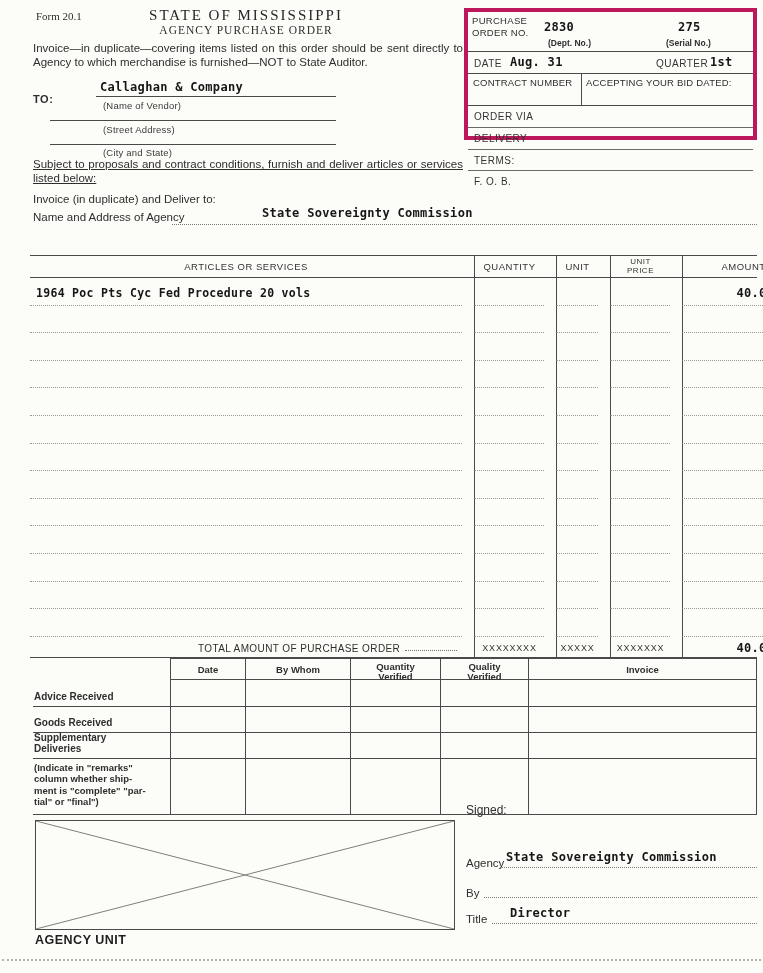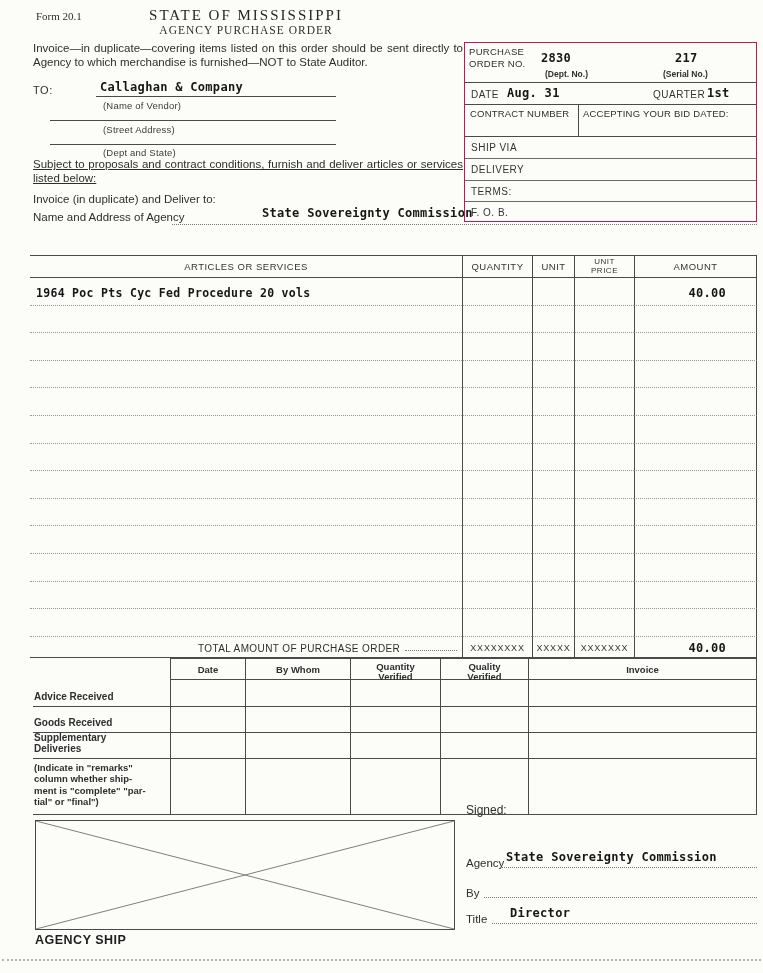--- a/index.html
+++ b/index.html
@@ -19,36 +19,36 @@
   .small-lbl { font-size:9.5px; color:#3a3a3a; letter-spacing:.2px; }
   .cap-lbl { font-size:10px; letter-spacing:.5px; color:#333; }
   .solid-line { border-bottom:1px solid #4a4a4a; }
   .dot-line { border-bottom:1px dotted #767672; }
 
   
   .form-number { left:36px; top:10px; font-size:11px; }
   .form-title { left:30px; top:7px; width:432px; text-align:center; font-size:15px; letter-spacing:2px; color:#262626; }
   .form-subtitle { left:30px; top:24px; width:432px; text-align:center; font-size:11.5px; letter-spacing:1px; }
   .instructions { left:33px; top:42px; width:430px; font-size:11.5px; line-height:1.18; text-align:justify; }
-  .to-label { left:33px; top:84px; font-size:11px; letter-spacing:.6px; }
+  .to-label { left:33px; top:93px; font-size:11px; letter-spacing:.6px;font-weight:bold; }
   .vendor-value { left:100px; top:80px; }
   .vline1 { left:96px; top:81px; width:240px; height:16px; }
   .vendor-lbl { left:103px; top:100px; }
   .vline2 { left:50px; top:105px; width:286px; height:16px; }
   .street-lbl { left:103px; top:124px; }
   .vline3 { left:50px; top:129px; width:286px; height:16px; }
   .city-lbl { left:103px; top:147px; }
   .subject-text { left:33px; top:158px; width:430px; font-size:11.5px; line-height:1.2; text-align:justify;text-decoration:underline; }
   .invoice-deliver { left:33px; top:193px; font-size:11.5px; }
   .agency-lbl { left:33px; top:211px; font-size:11.5px; }
   .agency-dots { left:172px; top:209px; width:585px; height:16px; }
   .agency-value { left:262px; top:206px; }
 
   
-  .order-box { left:464px; top:8px; width:293px; height:180px; border:1px solid #be185d;margin-top:34px; }
+  .order-box { left:464px; top:8px; width:293px; height:132px; border:4px solid #be185d; }
   .ob-row { position:relative; }
   .ob-po { height:40px; border-bottom:1px solid #4a4a4a; }
   .ob-po-label { position:absolute; left:4px; top:3px; font-size:9.5px; letter-spacing:.3px; line-height:1.25; }
   .ob-dept-no { position:absolute; left:76px; top:8px; }
   .ob-dept-lbl { position:absolute; left:80px; top:26px; font-size:8.5px; font-weight:bold; }
   .ob-serial-no { position:absolute; left:210px; top:8px; }
   .ob-serial-lbl { position:absolute; left:198px; top:26px; font-size:8.5px; font-weight:bold; }
   .ob-date { height:22px; border-bottom:1px solid #4a4a4a; }
   .ob-date-lbl { position:absolute; left:6px; top:6px; }
   .ob-date-val { position:absolute; left:42px; top:3px; }
@@ -58,21 +58,21 @@
   .ob-contract-left { width:114px; border-right:1px solid #4a4a4a; padding:3px 0 0 5px; font-size:9.5px; letter-spacing:.2px; }
   .ob-contract-right { flex:1; padding:3px 0 0 4px; font-size:9.5px; letter-spacing:.2px; }
   .ob-ship, .ob-delivery, .ob-terms, .ob-fob { padding:5px 0 0 6px; }
   .ob-ship { height:22px; border-bottom:1px solid #6a6a6a; }
   .ob-delivery { height:22px; border-bottom:1px solid #6a6a6a; }
   .ob-terms { height:21px; border-bottom:1px solid #6a6a6a; }
   .ob-fob { height:21px; }
 
   
   .items-table { left:30px; top:255px; width:727px; border-top:1px solid #4a4a4a; }
-  .it-row { display:flex; }
+  .it-row { display:flex;gap:12px; }
   .ic { flex:none; }
   .ic.art { width:432px; }
   .ic.qty { width:70px; border-left:1px solid #4a4a4a; }
   .ic.unit { width:42px; border-left:1px solid #4a4a4a;text-align:center; }
   .ic.price { width:60px; border-left:1px solid #4a4a4a; }
   .ic.amt { width:123px; border-left:1px solid #4a4a4a; border-right:1px solid #4a4a4a; }
   .it-head { height:22px; border-bottom:1px solid #4a4a4a; }
   .it-head .ic { font-size:9.5px; letter-spacing:.5px; text-align:center; padding-top:5px; color:#333; }
   .it-head .ic.price { font-size:8px; line-height:1.1; padding-top:2px; }
   .it-body-row { height:27.6px; }
@@ -131,48 +131,48 @@
   <div class="abs instructions">Invoice—in duplicate—covering items listed on this order should be sent directly to Agency to which merchandise is furnished—NOT to State Auditor.</div>
   <div class="abs form-subtitle serif">AGENCY PURCHASE ORDER</div>
 
   <div class="abs to-label">TO:</div>
   <div class="abs vline1 solid-line"></div>
   <div class="abs vendor-value typed">Callaghan &amp; Company</div>
   <div class="abs vendor-lbl small-lbl">(Name of Vendor)</div>
   <div class="abs vline2 solid-line"></div>
   <div class="abs street-lbl small-lbl">(Street Address)</div>
   <div class="abs vline3 solid-line"></div>
-  <div class="abs city-lbl small-lbl">(Dept and State)</div>
+  <div class="abs city-lbl small-lbl">(City and State)</div>
 
   <div class="abs subject-text">Subject to proposals and contract conditions, furnish and deliver articles or services listed below:</div>
   <div class="abs invoice-deliver">Invoice (in duplicate) and Deliver to:</div>
   <div class="abs agency-lbl">Name and Address of Agency</div>
   <div class="abs agency-dots dot-line"></div>
   <div class="abs agency-value typed">State Sovereignty Commission</div>
 
   <div class="abs order-box">
     <div class="ob-row ob-po">
       <div class="ob-po-label pre">PURCHASE
 ORDER NO.</div>
       <div class="ob-dept-no typed">2830</div>
       <div class="ob-dept-lbl">(Dept. No.)</div>
-      <div class="ob-serial-no typed">217</div>
+      <div class="ob-serial-no typed">275</div>
       <div class="ob-serial-lbl">(Serial No.)</div>
     </div>
     <div class="ob-row ob-date">
       <div class="ob-date-lbl cap-lbl">DATE</div>
       <div class="ob-date-val typed">Aug. 31</div>
       <div class="ob-quarter-lbl cap-lbl">QUARTER</div>
       <div class="ob-quarter-val typed">1st</div>
     </div>
     <div class="ob-row ob-contract">
       <div class="ob-contract-left">CONTRACT NUMBER</div>
       <div class="ob-contract-right">ACCEPTING YOUR BID DATED:</div>
     </div>
-    <div class="ob-row ob-ship cap-lbl">SHIP VIA</div>
+    <div class="ob-row ob-ship cap-lbl">ORDER VIA</div>
     <div class="ob-row ob-delivery cap-lbl">DELIVERY</div>
     <div class="ob-row ob-terms cap-lbl">TERMS:</div>
     <div class="ob-row ob-fob cap-lbl">F. O. B.</div>
   </div>
 
   <div class="abs items-table">
     <div class="it-row it-head">
       <div class="ic art">ARTICLES OR SERVICES</div>
       <div class="ic qty">QUANTITY</div>
       <div class="ic unit">UNIT</div>
@@ -345,16 +345,16 @@
   <div class="abs signed-lbl">Signed:</div>
   <div class="abs sig-agency-lbl">Agency</div>
   <div class="abs sig-agency-line dot-line"></div>
   <div class="abs sig-agency-val typed">State Sovereignty Commission</div>
   <div class="abs sig-by-lbl">By</div>
   <div class="abs sig-by-line dot-line"></div>
   <div class="abs sig-title-lbl">Title</div>
   <div class="abs sig-title-line dot-line"></div>
   <div class="abs sig-title-val typed">Director</div>
 
-  <div class="abs agency-copy">AGENCY SHIP</div>
+  <div class="abs agency-copy">AGENCY UNIT</div>
   <div class="abs perforation"></div>
 
 </div>
 
 </body></html>

